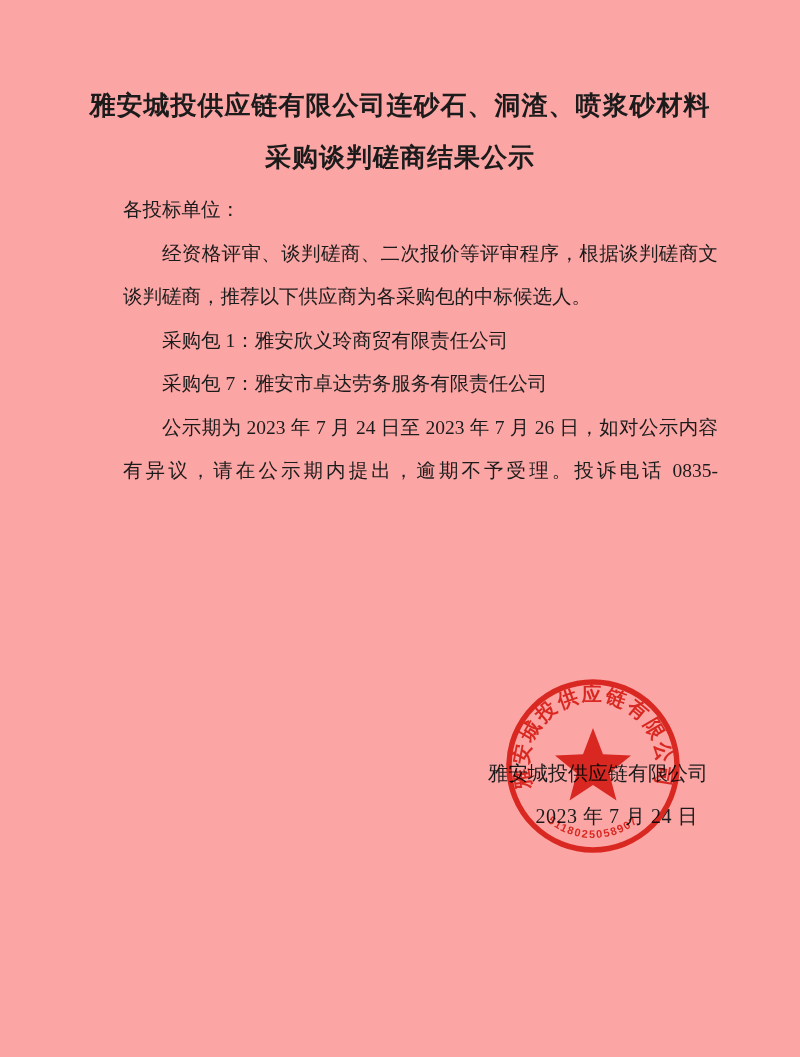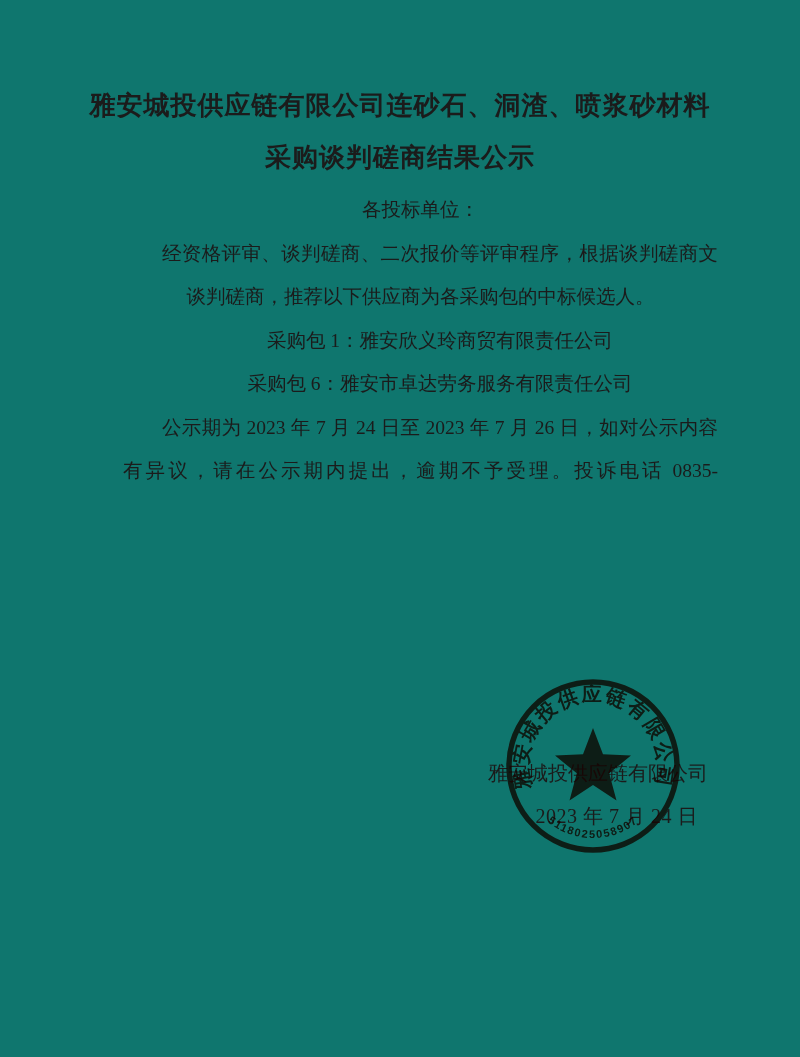--- a/index.html
+++ b/index.html
@@ -6,21 +6,21 @@
     margin: 0;
     padding: 0;
     background: #9a9a9a;
   }
   .page {
     width: 800px;
     height: 1057px;
     margin: 0 auto;
     position: relative;
     overflow: hidden;
-    background: #0f766e;
+    background: #fca5a5;
     font-family: "Liberation Serif", "DejaVu Serif", serif;
     color: #1b1b1b;
   }
   .title {
     margin: 80px 40px 0 40px;
     text-align: center;
     font-size: 26px;
     font-weight: bold;
     line-height: 52px;
     letter-spacing: 1px;
@@ -29,21 +29,20 @@
     position: absolute;
     left: 123px;
     top: 188px;
     width: 595px;
     font-size: 19.5px;
   }
   .body-line {
     line-height: 43.5px;
     height: 43.5px;
     white-space: nowrap;
-    text-align: center;
   }
   .body-line.indent {
     text-indent: 39px;
   }
   .body-line.justify {
     white-space: normal;
     overflow: hidden;
     text-align: justify;
     text-align-last: justify;
   }
@@ -93,21 +92,21 @@
   <div class="title">
     <div>雅安城投供应链有限公司连砂石、洞渣、喷浆砂材料</div>
     <div>采购谈判磋商结果公示</div>
   </div>
 
   <div class="body-text">
     <div class="body-line">各投标单位：</div>
     <div class="body-line indent justify">经资格评审、谈判磋商、二次报价等评审程序，根据谈判磋商文</div>
     <div class="body-line">谈判磋商，推荐以下供应商为各采购包的中标候选人。</div>
     <div class="body-line indent">采购包 1：雅安欣义玲商贸有限责任公司</div>
-    <div class="body-line indent">采购包 6：雅安市卓达劳务服务有限责任公司</div>
+    <div class="body-line indent">采购包 7：雅安市卓达劳务服务有限责任公司</div>
     <div class="body-line indent justify">公示期为 2023 年 7 月 24 日至 2023 年 7 月 26 日，如对公示内容</div>
     <div class="body-line justify">有异议，请在公示期内提出，逾期不予受理。投诉电话 0835-5963319。</div>
   </div>
 
   <div class="signature">
     <div class="sig-company">雅安城投供应链有限公司</div>
     <div class="sig-date">2023 年 7 月 24 日</div>
   </div>
 
   <div class="stamp">

